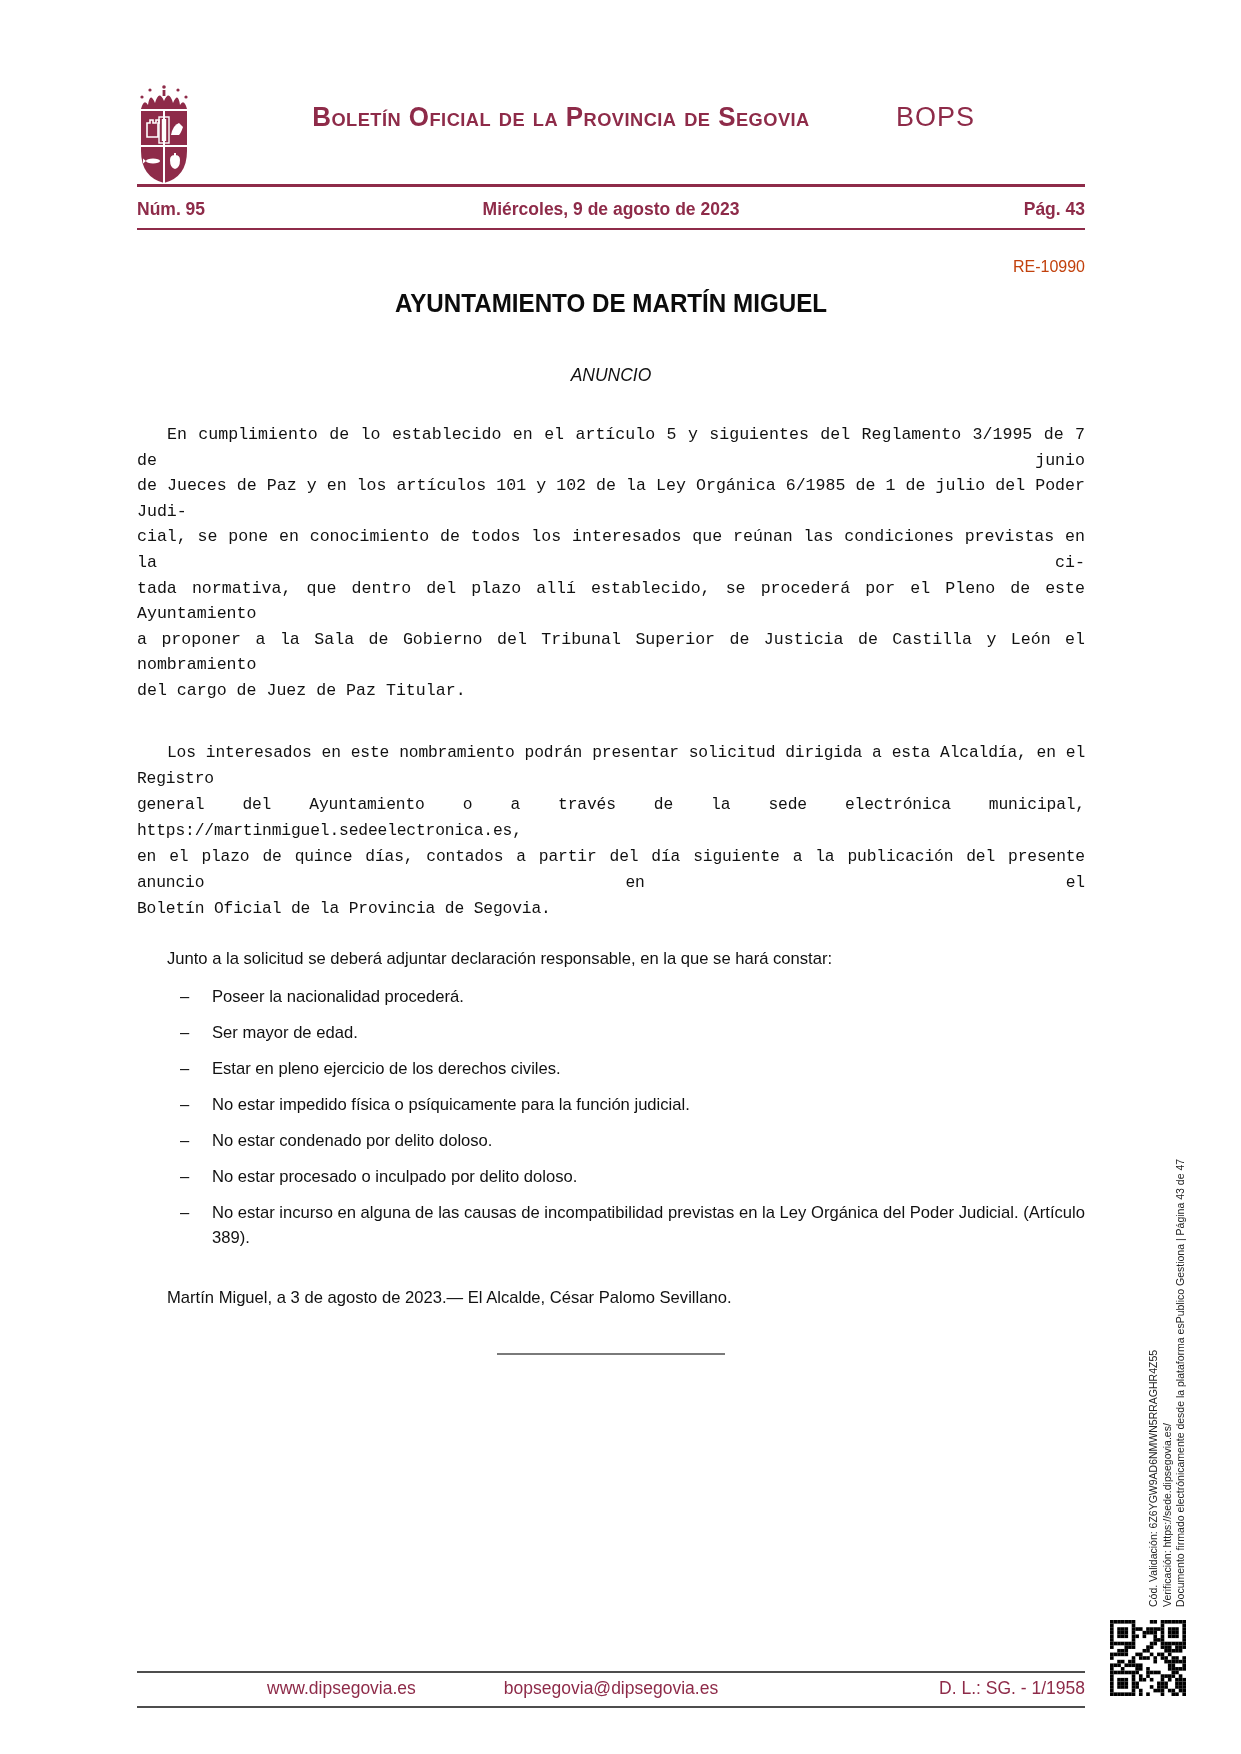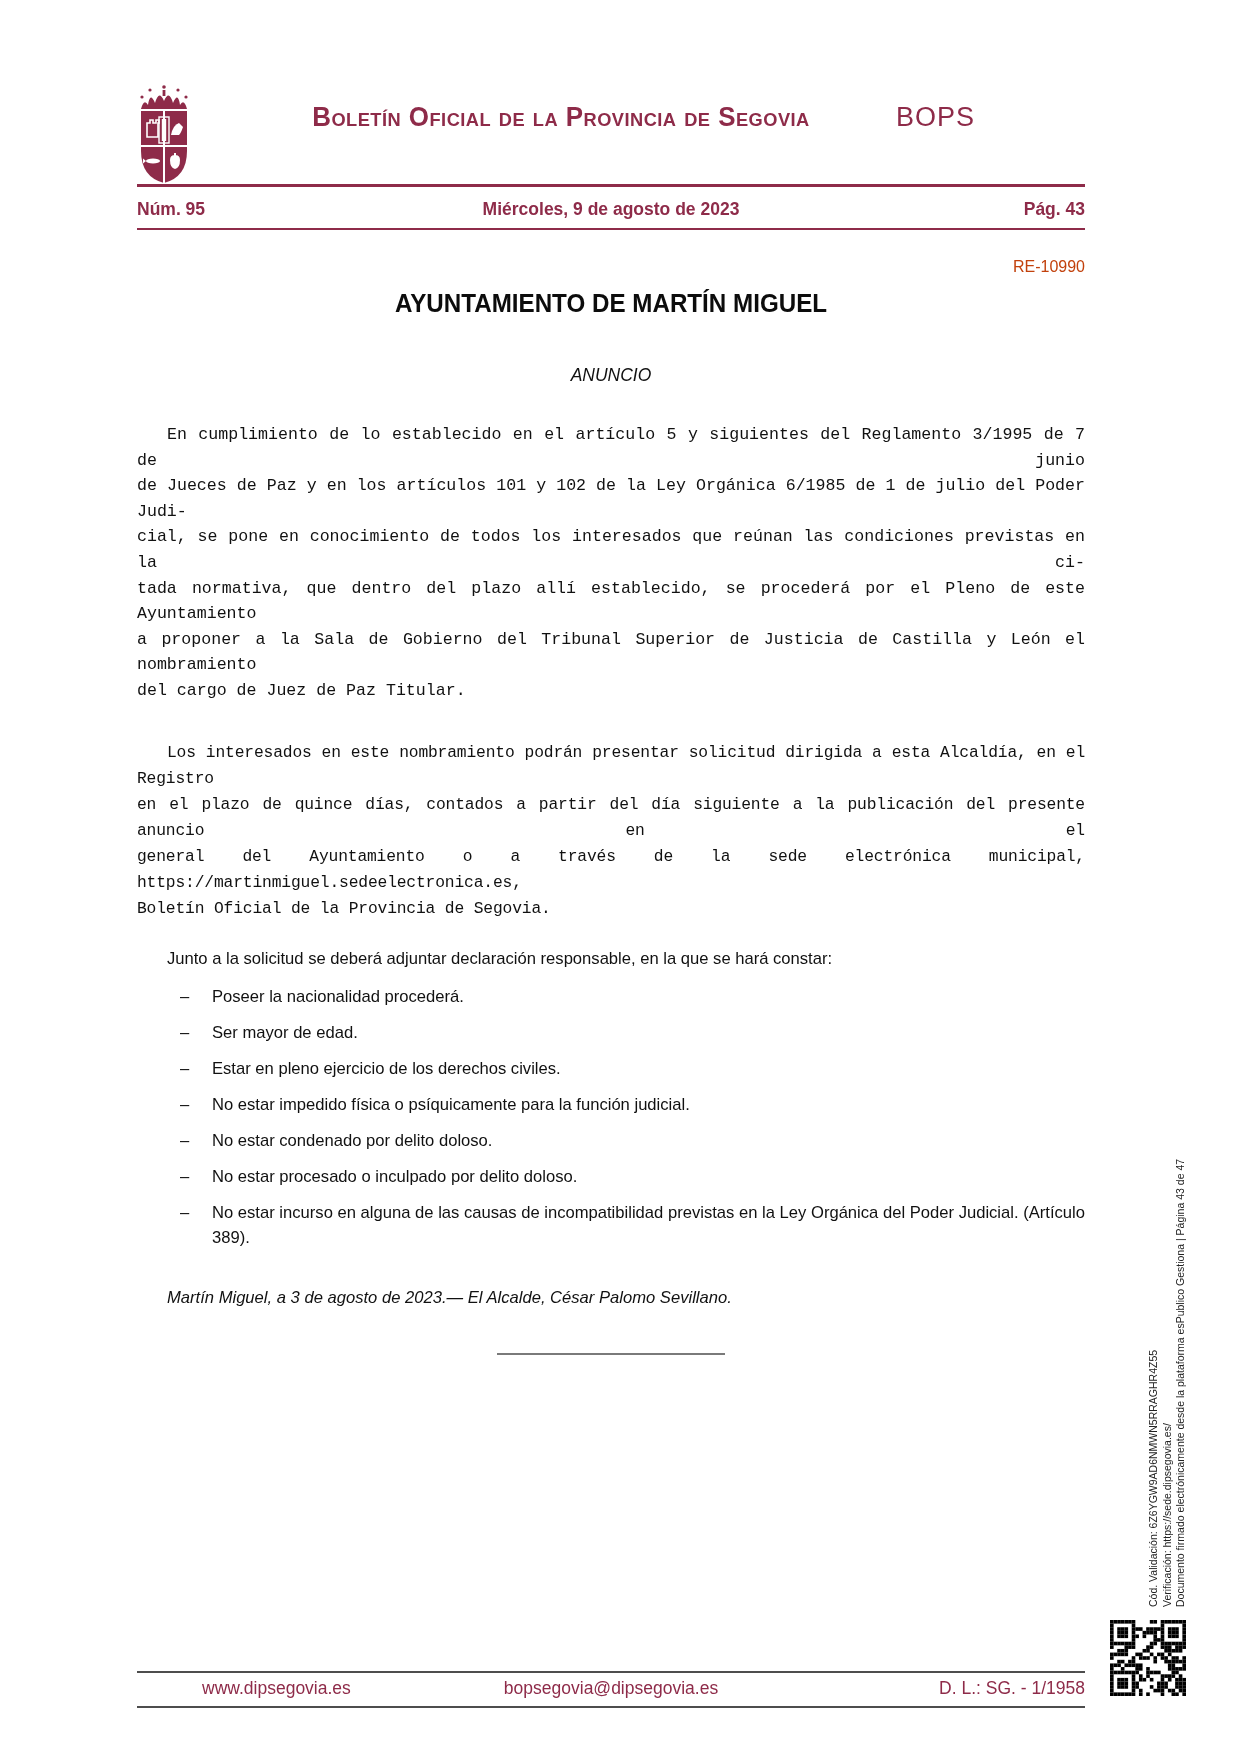--- a/index.html
+++ b/index.html
@@ -46,40 +46,40 @@
   .pline{white-space:normal;}
   .pline.just{text-align:justify;text-align-last:justify;}
   .pline.indent,.indent{text-indent:30px;}
   .single{margin-top:24px;font-size:16.6px;line-height:25px;}
   ul.req{list-style:none;margin:13px 0 0 0;padding:0;}
   ul.req li{
     position:relative;padding-left:75px;margin-bottom:11px;line-height:25px;
     font-size:16.6px;text-align:justify;padding-right:0;
   }
   ul.req li .dash{position:absolute;left:43px;top:0;}
-  .signature{margin-top:35px;font-size:16.6px;line-height:25px;font-style:italic;}
+  .signature{margin-top:35px;font-size:16.6px;line-height:25px;}
   .sep{margin:43px auto 0 auto;width:228px;border-top:2px solid #7a7a7a;height:0;}
 
   
   .vstrip{
     position:absolute;left:1147px;top:1607px;width:650px;height:42px;
     transform:rotate(-90deg);transform-origin:0 0;
     font-size:10.5px;line-height:13.5px;color:#222;white-space:nowrap;
   }
   .qr{position:absolute;left:1110px;top:1620px;width:76px;height:76px;}
   .qr svg{display:block;}
 
   
   .f-rule-top{position:absolute;top:1671px;left:0;width:948px;height:2px;background:#4d4d4d;}
   .f-rule-bot{position:absolute;top:1706px;left:0;width:948px;height:2px;background:#4d4d4d;}
   .f-row{
     position:absolute;top:1678px;left:0;width:948px;display:flex;align-items:center;
     color:#8E2B49;font-size:17.5px;
   }
-  .f-row .fl{flex:1;text-align:center;}
+  .f-row .fl{flex:1;text-align:right;}
   .f-row .fc{flex:1.4;text-align:center;}
   .f-row .fr{flex:1;text-align:right;}
 </style>
 </head>
 <body>
 
 <div class="content">
 
   <div class="hdr">
     <div class="hdr-logo">
@@ -140,22 +140,22 @@
         <div class="pline just indent">En cumplimiento de lo establecido en el artículo 5 y siguientes del Reglamento 3/1995 de 7 de junio</div>
         <div class="pline just">de Jueces de Paz y en los artículos 101 y 102 de la Ley Orgánica 6/1985 de 1 de julio del Poder Judi-</div>
         <div class="pline just">cial, se pone en conocimiento de todos los interesados que reúnan las condiciones previstas en la ci-</div>
         <div class="pline just">tada normativa, que dentro del plazo allí establecido, se procederá por el Pleno de este Ayuntamiento</div>
         <div class="pline just">a proponer a la Sala de Gobierno del Tribunal Superior de Justicia de Castilla y León el nombramiento</div>
         <div class="pline">del cargo de Juez de Paz Titular.</div>
       </div>
 
     <div class="para condensed">
         <div class="pline just indent">Los interesados en este nombramiento podrán presentar solicitud dirigida a esta Alcaldía, en el Registro</div>
+        <div class="pline just">general del Ayuntamiento o a través de la sede electrónica municipal, https://martinmiguel.sedeelectronica.es,</div>
         <div class="pline just">en el plazo de quince días, contados a partir del día siguiente a la publicación del presente anuncio en el</div>
-        <div class="pline just">general del Ayuntamiento o a través de la sede electrónica municipal, https://martinmiguel.sedeelectronica.es,</div>
         <div class="pline">Boletín Oficial de la Provincia de Segovia.</div>
       </div>
 
     <div class="single indent">Junto a la solicitud se deberá adjuntar declaración responsable, en la que se hará constar:</div>
 
     <ul class="req">
         <li><span class="dash">–</span><span>Poseer la nacionalidad procederá.</span></li>
         <li><span class="dash">–</span><span>Ser mayor de edad.</span></li>
         <li><span class="dash">–</span><span>Estar en pleno ejercicio de los derechos civiles.</span></li>
         <li><span class="dash">–</span><span>No estar impedido física o psíquicamente para la función judicial.</span></li>

